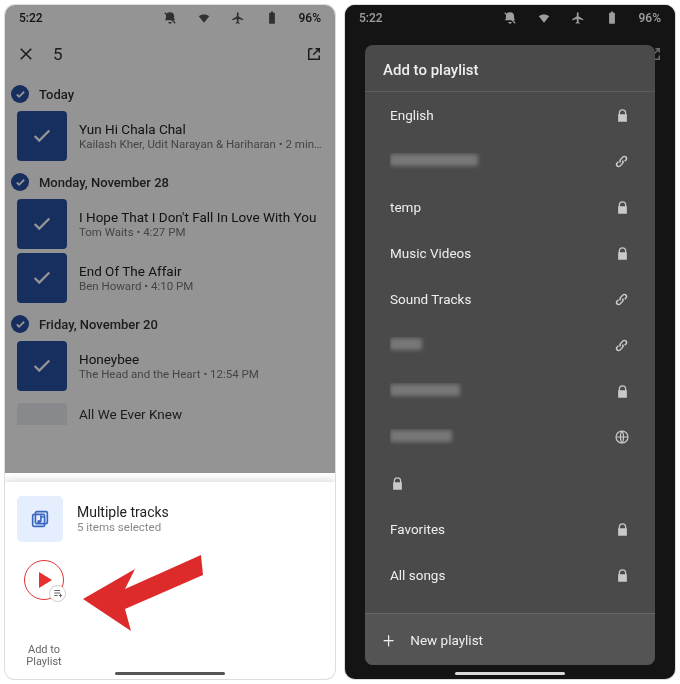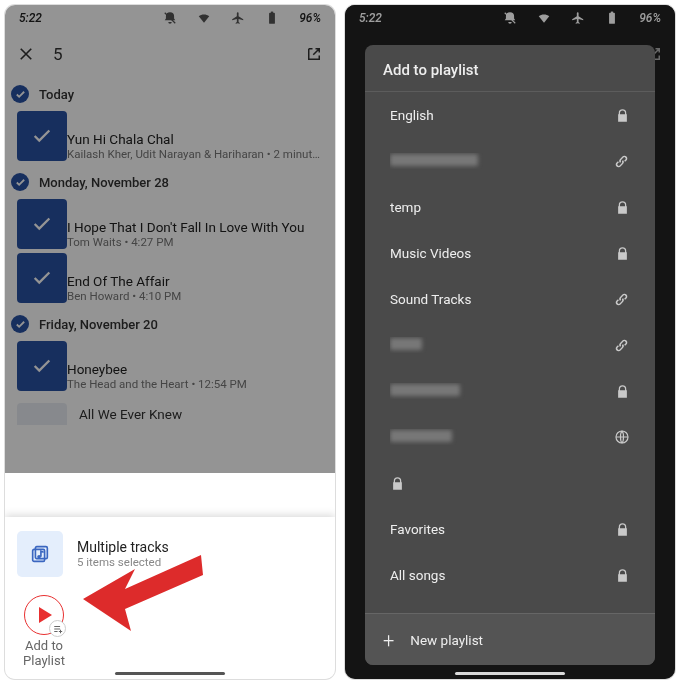--- a/index.html
+++ b/index.html
@@ -23,21 +23,20 @@
   }
   
   .left .statusbar, .right .statusbar {
     display: flex;
     justify-content: space-between;
     align-items: center;
     height: 26px;
     padding: 0 14px;
     font-size: 12px;
     font-weight: 500;
-    font-style: italic;
   }
   .left .statusbar { color: #222; background: #fff; }
   .right .statusbar { color: #fff; background: #212121; }
   .status-right { display: flex; align-items: center; gap: 20px; }
   .status-right svg { width:14px; height:14px; }
   .left .overlay {
     position: absolute;
     inset: 0;
     background: rgba(0,0,0,0.42);
     z-index: 2;
@@ -56,22 +55,22 @@
   .date-row {
     display: flex; align-items: center; gap: 10px;
     padding: 8px 6px;
     font-size: 13px; font-weight:500; color:#333;
   }
   .check-circle {
     width:18px; height:18px; border-radius:50%;
     background:#2952a3; display:flex; align-items:center; justify-content:center;
   }
   .track-row {
-    display:flex; align-items:flex-end;
-    padding: 0 12px 4px 12px; 
+    display:flex; align-items:center;
+    padding: 0 12px 4px 12px; gap:12px;
   }
   .track-box {
     width:50px; height:50px; background:#2952a3; border-radius:4px;
     display:flex; align-items:center; justify-content:center; flex-shrink:0;
   }
   .track-row .meta { flex:1; min-width:0; }
   .track-title { font-size:13.5px; color:#222; white-space:nowrap; overflow:hidden; text-overflow:ellipsis; }
   .track-sub { font-size:11.5px; color:#777; white-space:nowrap; overflow:hidden; text-overflow:ellipsis;}
   .partial-row {
     display:flex; align-items:center; padding:8px 12px 0 12px; gap:12px;
@@ -111,21 +110,21 @@
     border-top:8px solid transparent;
     border-bottom:8px solid transparent;
     margin-left:3px;
   }
   .action-badge {
     position:absolute; right:-3px; bottom:-3px;
     width:17px; height:17px; border-radius:50%;
     background:#fff; border:1px solid #ccc;
     display:flex; align-items:center; justify-content:center;
   }
-  .action-label { font-size:13px; color:#666; text-align:center; line-height:1.15;}
+  .action-label { font-size:11px; color:#666; text-align:center; line-height:1.15;margin-top:40px;}
   .arrow {
     position:absolute; z-index:5;
     left:78px; bottom:48px;
     pointer-events:none;
   }
   .home-indicator {
     position:absolute; left:50%; bottom:4px; transform:translateX(-50%);
     width:110px; height:3px; background:#555; border-radius:3px; z-index:6;
   }
   

